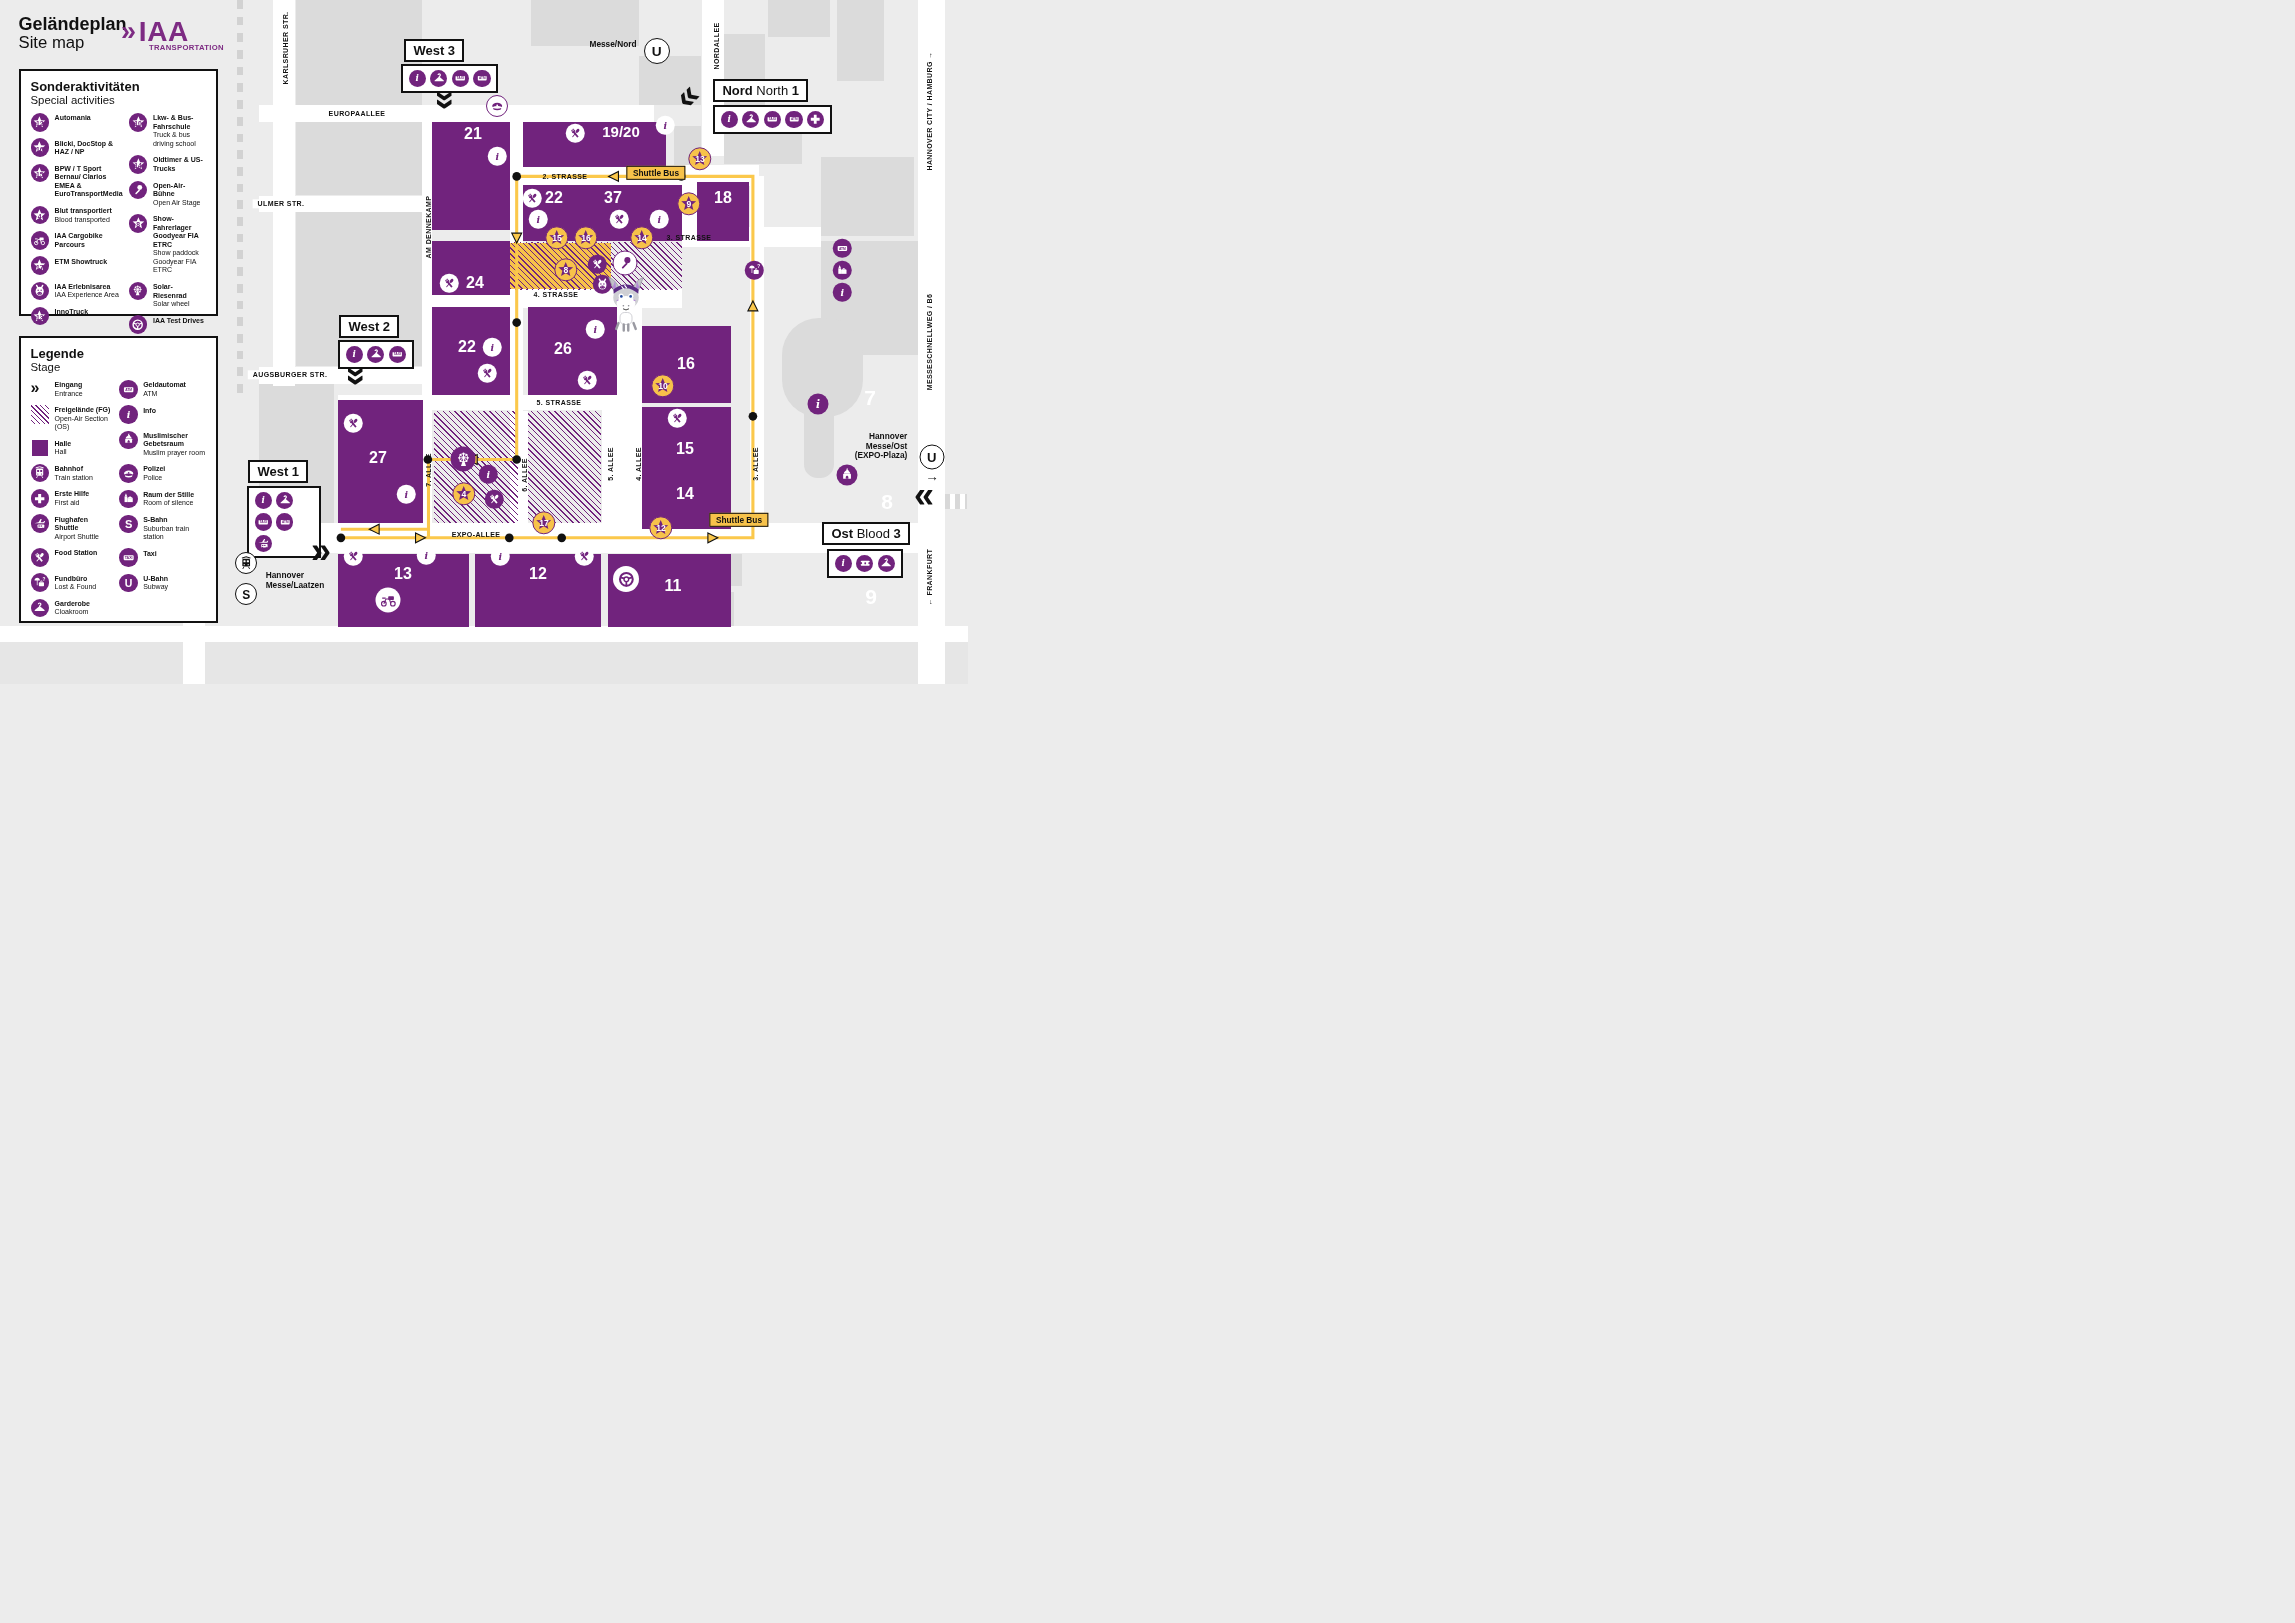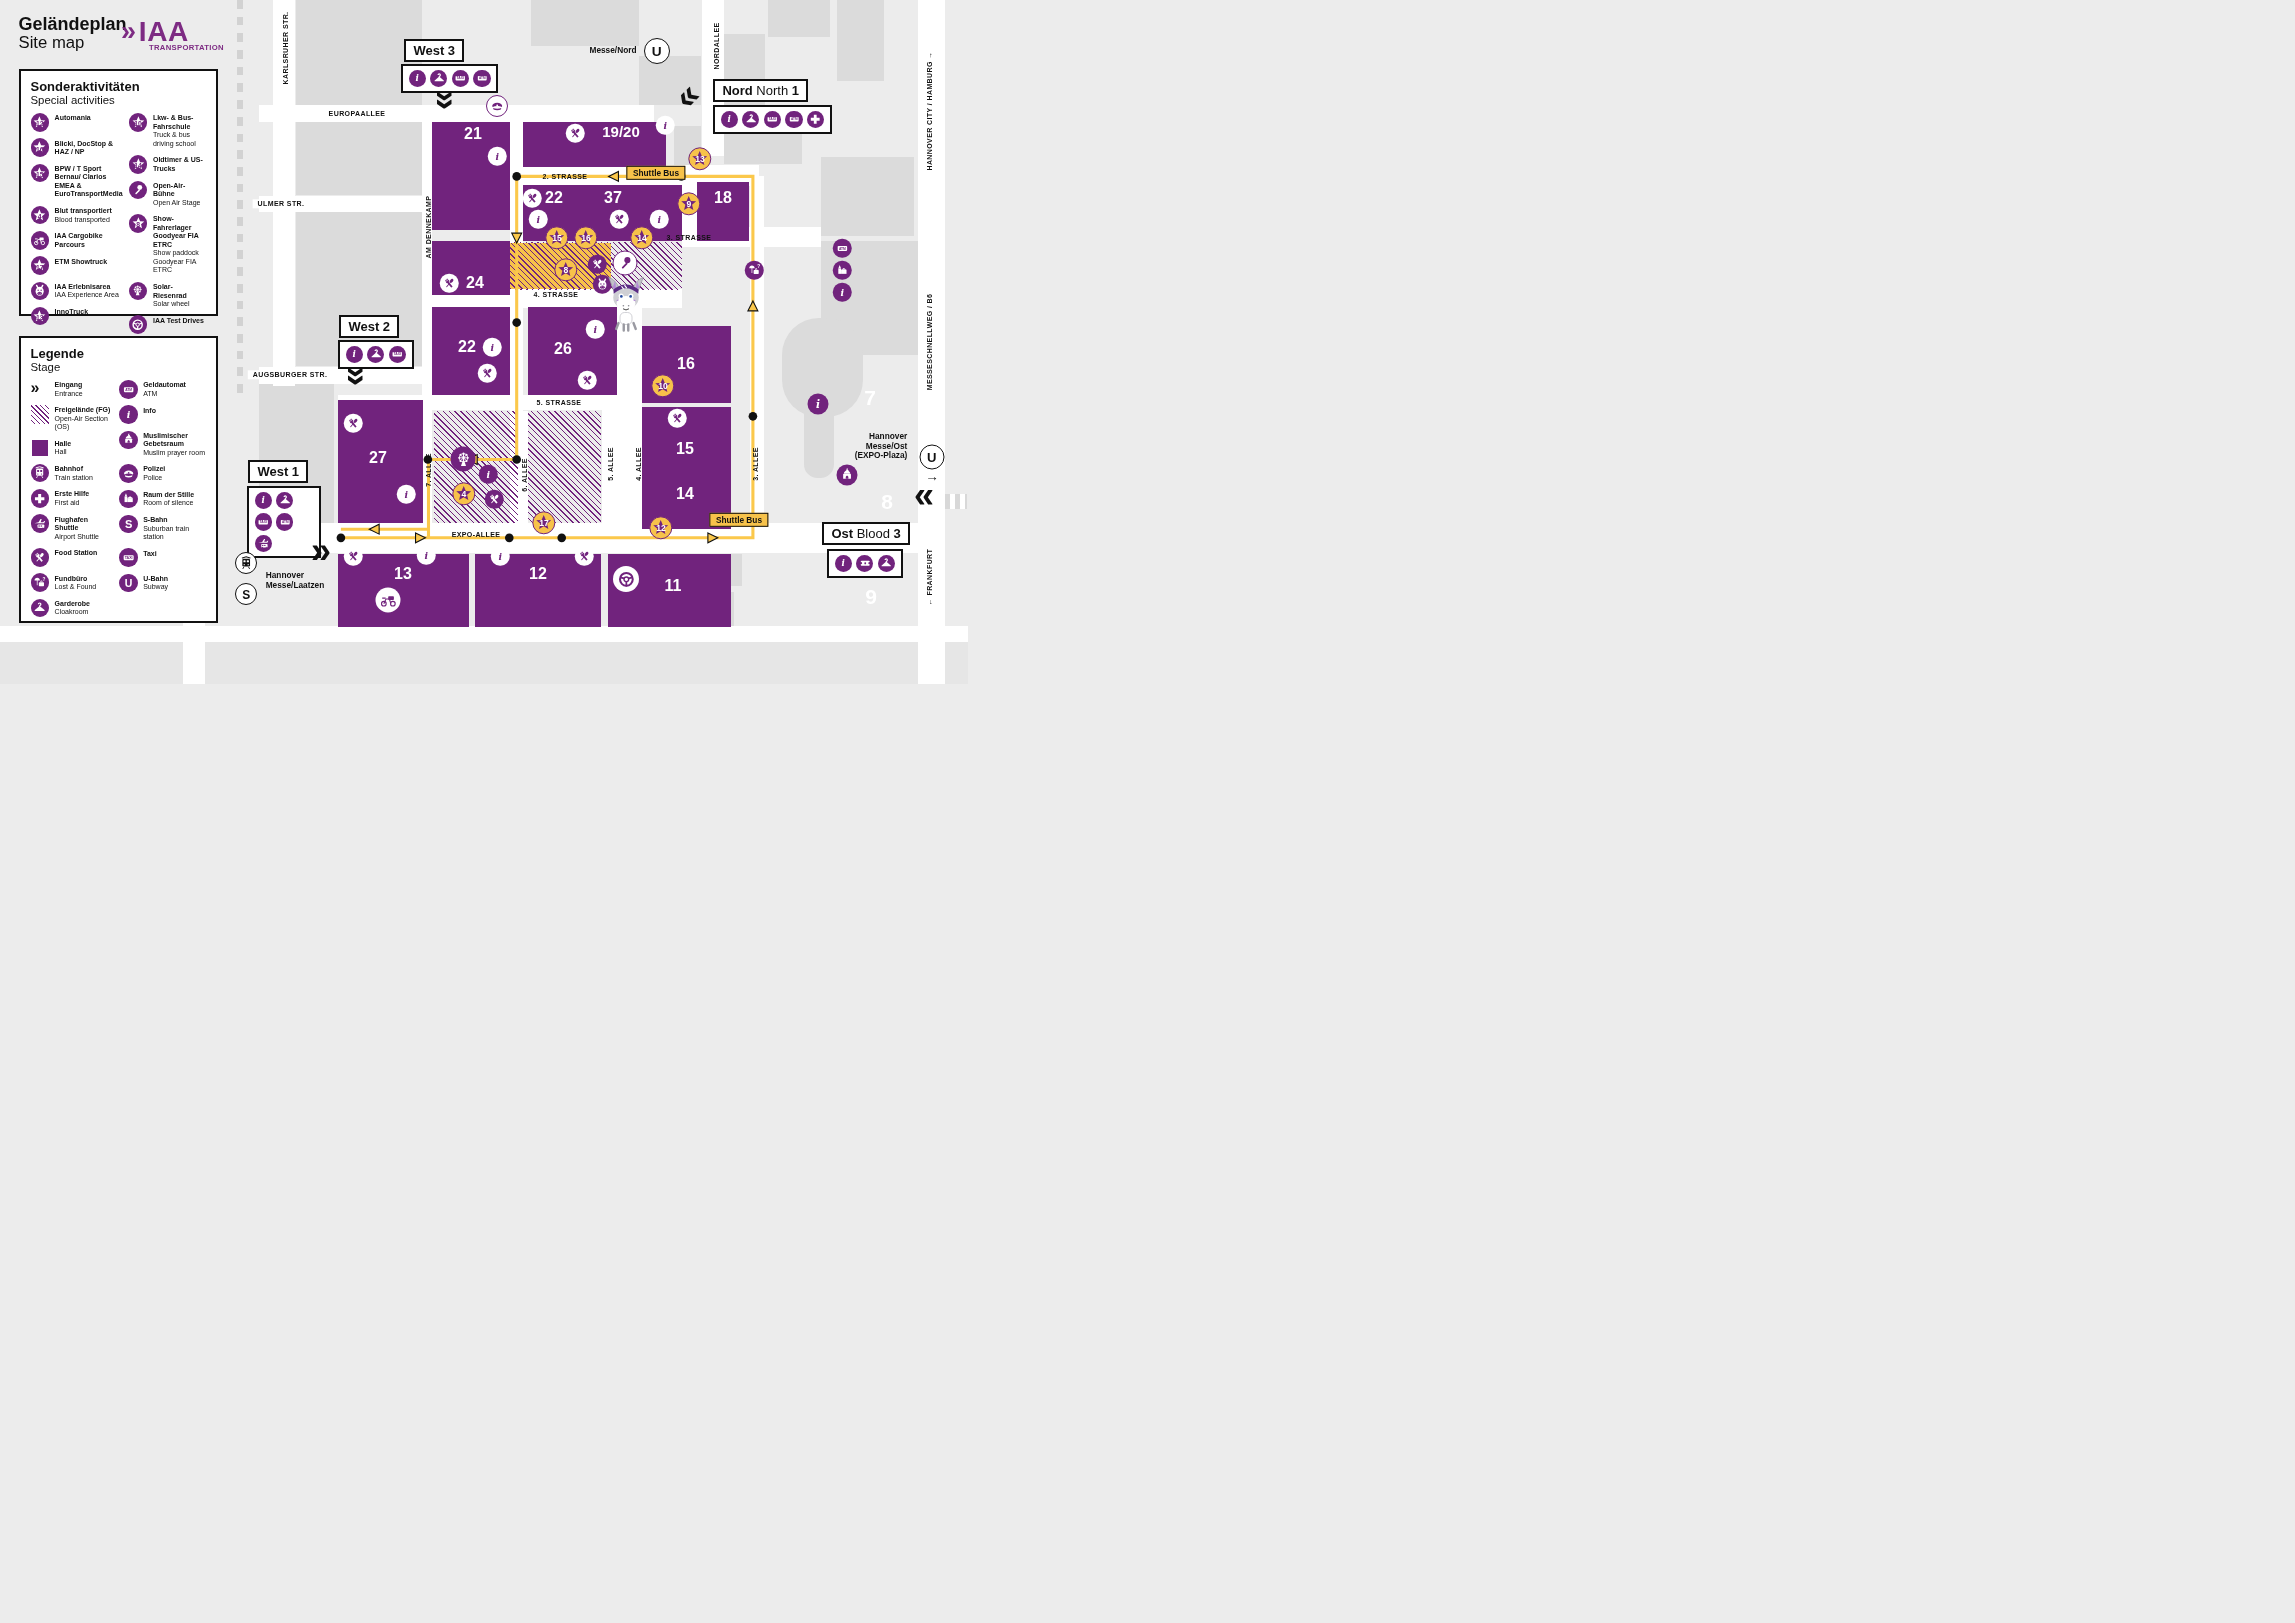--- a/index.html
+++ b/index.html
@@ -758,21 +758,21 @@
           <rect x="10.4" y="10" width="3.2" height="4" rx="1.2" fill="var(--bg)"></rect>
         </svg>
       </span>
       <span class="ic solid" style="width: 17.3px; height: 17.3px;">
         <svg viewBox="0 0 24 24">
           <path fill="var(--fg)" d="M12 2.6c-1.8 0-3.2 1.4-3.2 3.2h2.1c0-.6.5-1.1 1.1-1.1s1.1.5 1.1 1.1c0 .5-.3.8-1 1.3-.7.5-1.2 1-1.2 2v.7L3.3 16.3c-.7.5-.4 1.6.5 1.6h16.4c.9 0 1.2-1.1.5-1.6L13 9.8c0-.4.2-.6.9-1.1.8-.6 1.3-1.3 1.3-2.9 0-1.8-1.4-3.2-3.2-3.2z"></path>
         </svg>
       </span>
     </div>
     <div class="chev" style="left: 924px; top: 499px; transform: translate(-50%, -50%) rotate(180deg);">»</div>
-    <div class="station-label" style="left: 613px; top: 51px; text-align: center; white-space: pre;">Messe/Nord</div>
+    <div class="station-label" style="left: 613px; top: 45px; text-align: center; white-space: pre;">Messe/Nord</div>
     <div class="ic blacko" style="left: 657px; top: 51px; width: 26px; height: 26px;">
       <svg viewBox="0 0 24 24">
         <text x="12" y="19" text-anchor="middle" font-size="19" font-weight="bold" fill="var(--fg)" font-family="Liberation Sans,sans-serif">U</text>
       </svg>
     </div>
     <div class="ic blacko" style="left: 246px; top: 563px; width: 22px; height: 22px;">
       <svg viewBox="0 0 24 24">
         <path d="M5.5 3.2 12 1.4l6.5 1.8" stroke="var(--fg)" stroke-width="1.7" fill="none" stroke-linecap="round"></path>
         <rect x="5.6" y="4.6" width="12.8" height="13" rx="2.2" fill="var(--fg)"></rect>
         <rect x="7.4" y="7" width="3.6" height="3.6" rx=".8" fill="var(--bg)"></rect>

